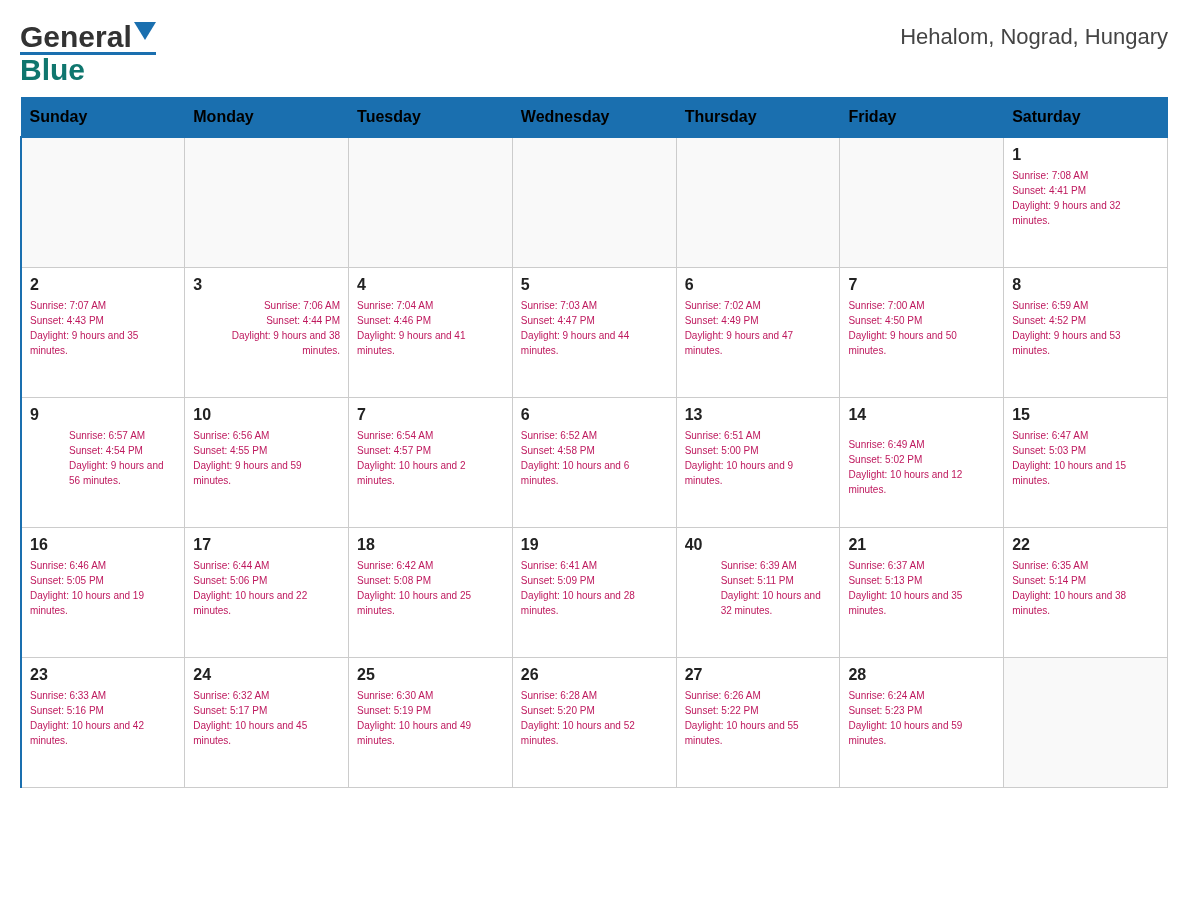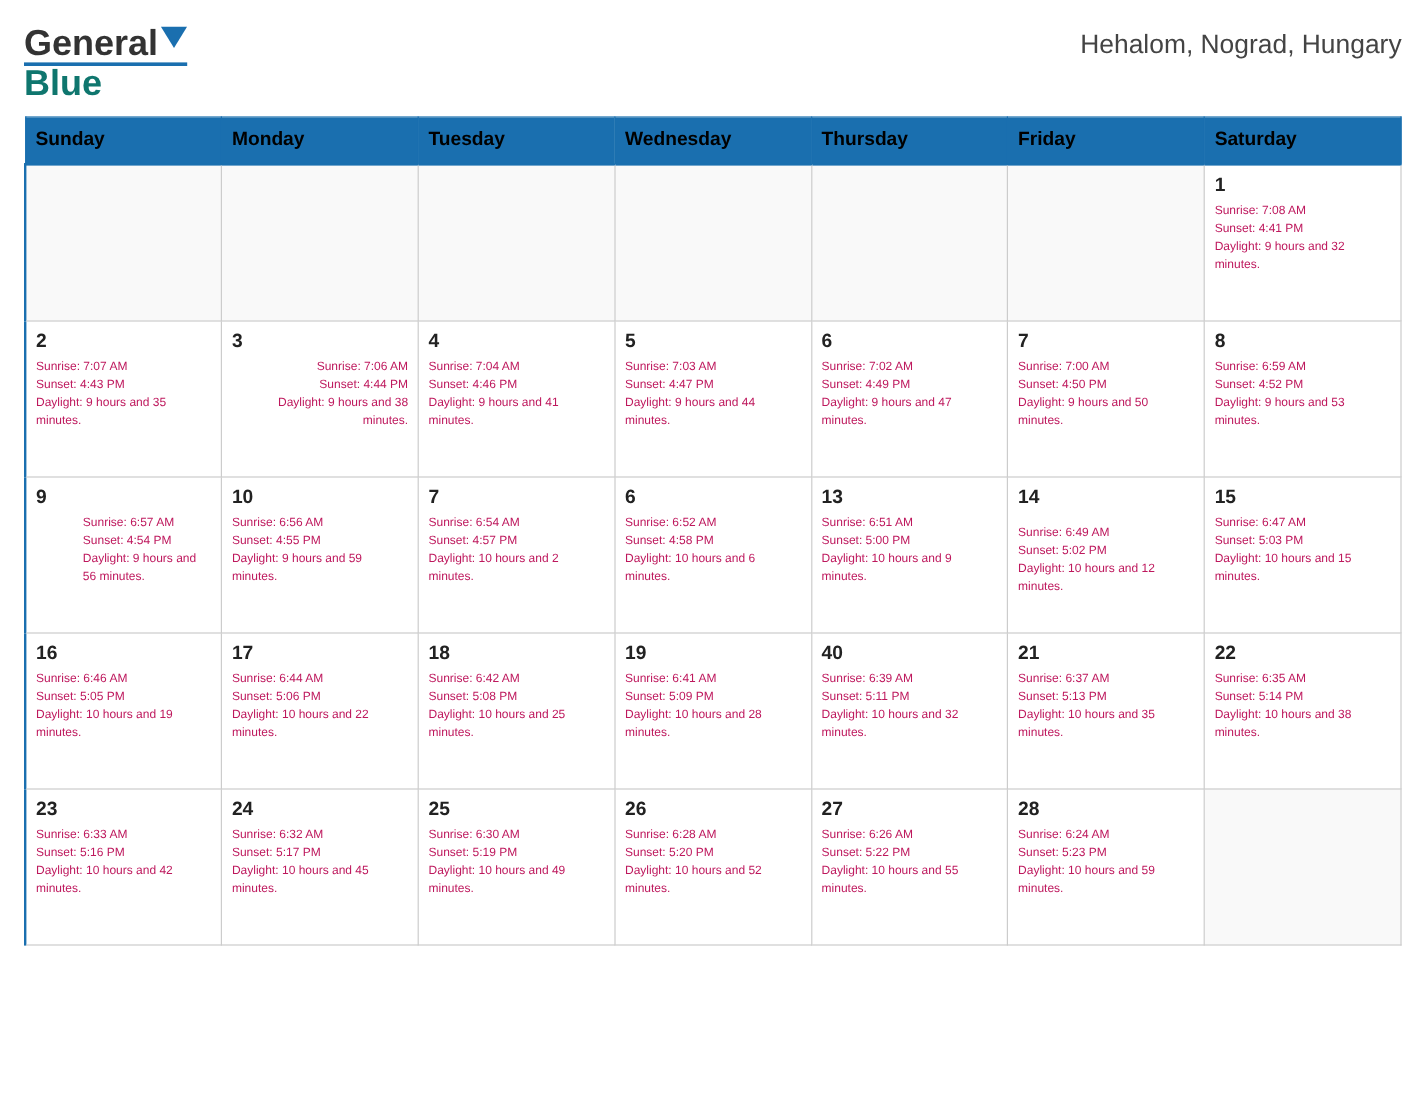--- a/index.html
+++ b/index.html
@@ -245,21 +245,21 @@
 Daylight: 10 hours and 25 minutes.</div>
         </td>
         <td>
           <span class="day-number">19</span>
           <div class="day-info" style="white-space: pre-line;">Sunrise: 6:41 AM
 Sunset: 5:09 PM
 Daylight: 10 hours and 28 minutes.</div>
         </td>
         <td>
           <span class="day-number">40</span>
-          <div class="day-info" style="white-space: pre-line;">Sunrise: 6:39 AM
+          <div class="day-info" style="white-space: pre-line; margin-left: 36px;">Sunrise: 6:39 AM
 Sunset: 5:11 PM
 Daylight: 10 hours and 32 minutes.</div>
         </td>
         <td>
           <span class="day-number">21</span>
           <div class="day-info" style="white-space: pre-line;">Sunrise: 6:37 AM
 Sunset: 5:13 PM
 Daylight: 10 hours and 35 minutes.</div>
         </td>
         <td>

